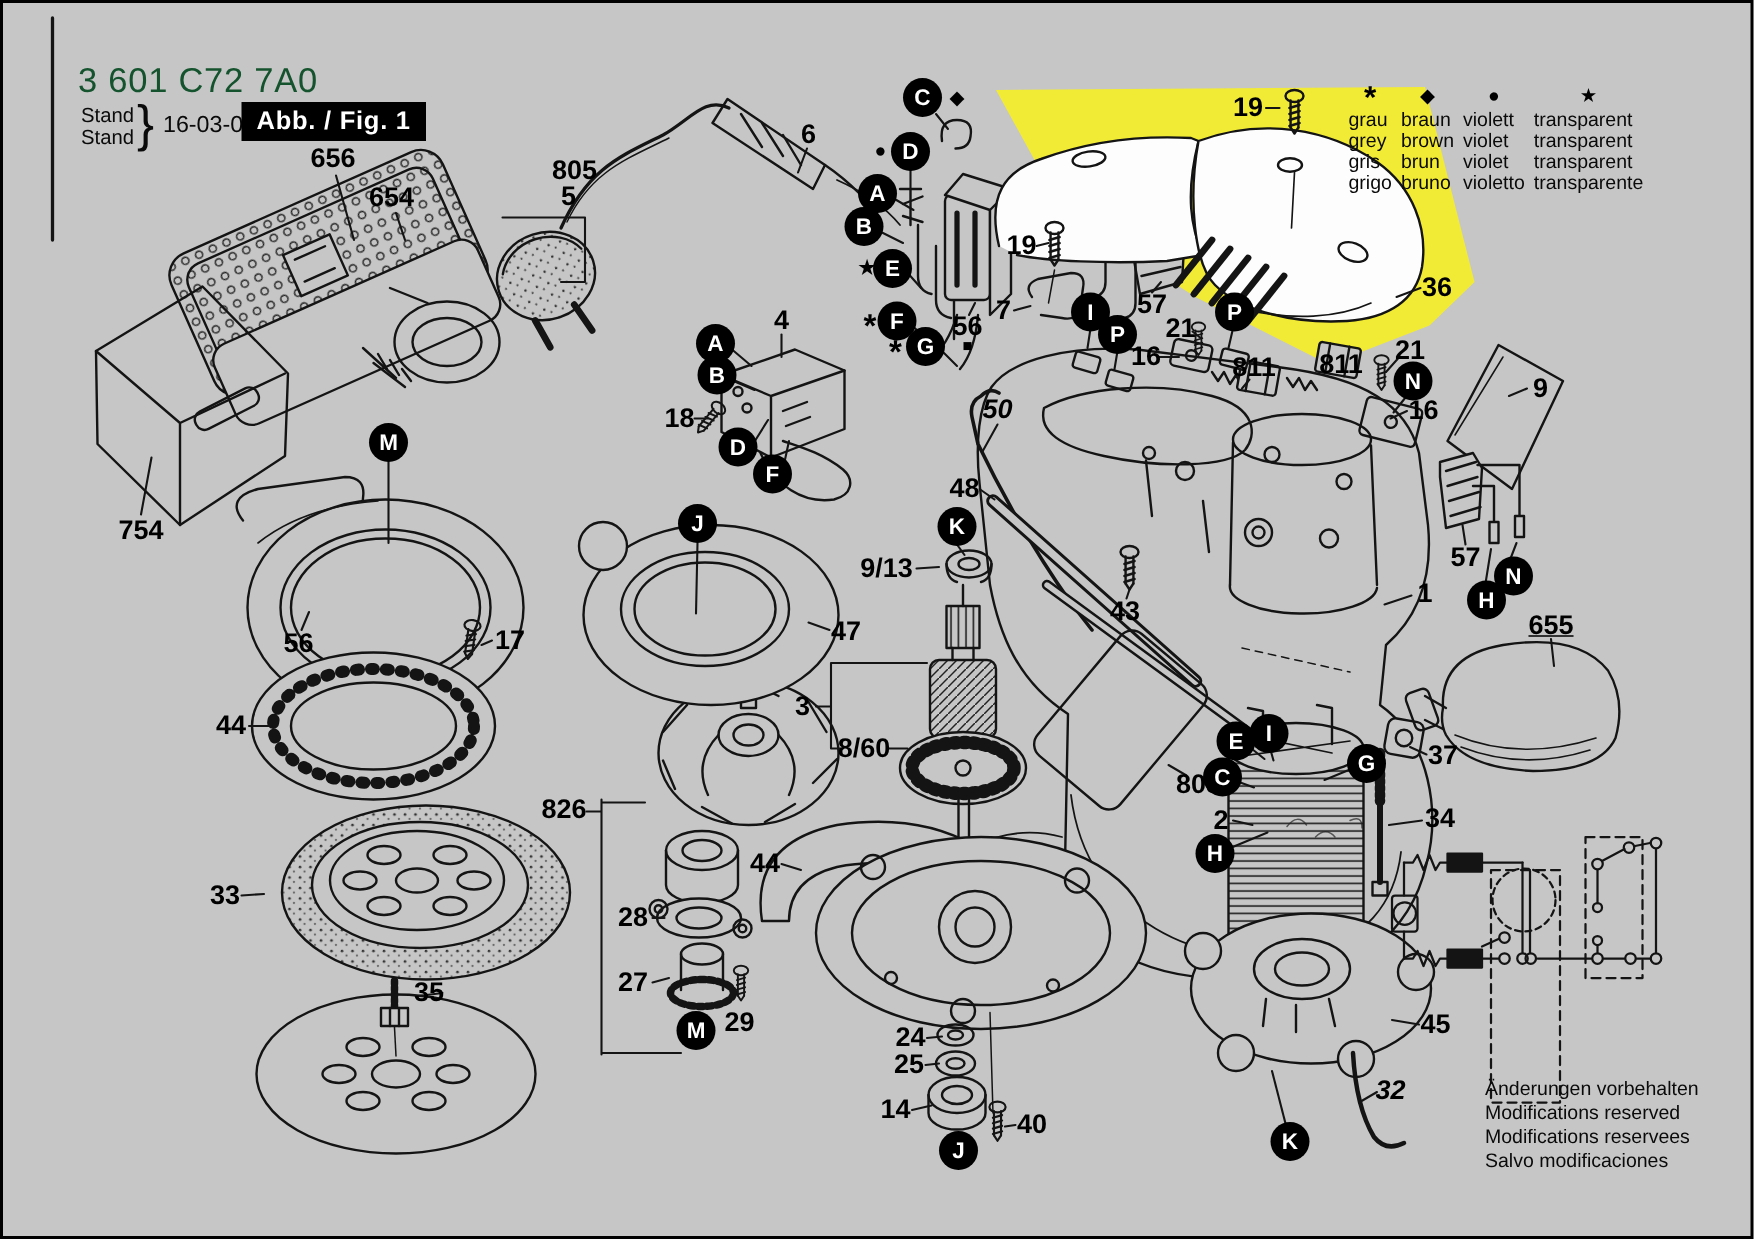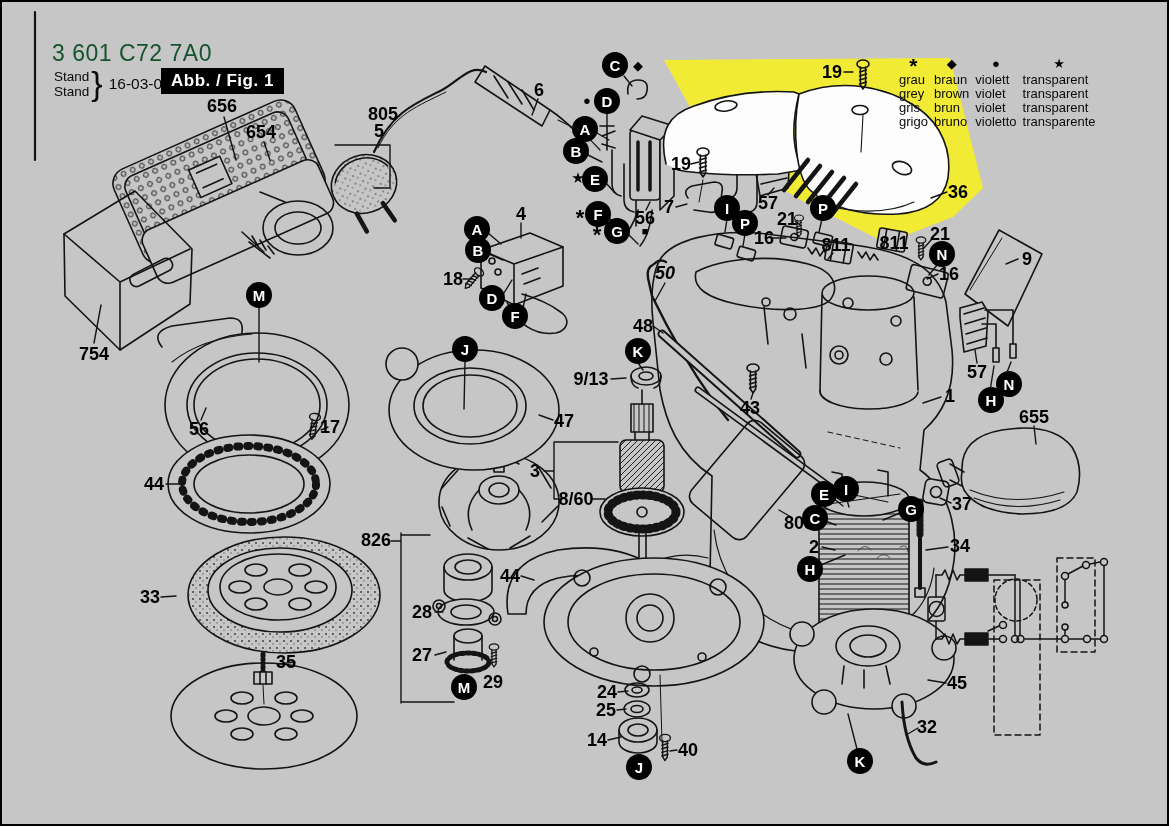--- a/index.html
+++ b/index.html
@@ -550,20 +550,26 @@
       </div>
       <div class="leg-col">
         <div class="leg-sym">★</div>
         <div class="leg-term">transparent</div>
         <div class="leg-term">transparent</div>
         <div class="leg-term">transparent</div>
         <div class="leg-term">transparente</div>
       </div>
     </div>
 
+<div class="footer" id="footer">
+      <div>Änderungen vorbehalten</div>
+      <div>Modifications reserved</div>
+      <div>Modifications reservees</div>
+      <div>Salvo modificaciones</div>
+    </div>
 
 <div id="labels-layer">
       <div class="plabel" style="left: 220px; top: 104px; text-align: center;">656</div>
       <div class="plabel" style="left: 259px; top: 130px;">654</div>
       <div class="plabel" style="left: 371px; top: 112px; margin-left: 10px;">805</div>
       <div class="plabel" style="left: 377px; top: 129px;">5</div>
       <div class="plabel" style="left: 537px; top: 88px;">6</div>
       <div class="plabel" style="left: 92px; top: 352px;">754</div>
       <div class="plabel" style="left: 519px; top: 212px;">4</div>
       <div class="plabel" style="left: 451px; top: 277px;">18</div>
@@ -586,37 +592,37 @@
       <div class="plabel" style="left: 589px; top: 377px;">9/13</div>
       <div class="plabel" style="left: 533px; top: 469px;">3</div>
       <div class="plabel" style="left: 574px; top: 497px;">8/60</div>
       <div class="plabel" style="left: 562px; top: 419px;">47</div>
       <div class="plabel" style="left: 508px; top: 574px;">44</div>
       <div class="plabel" style="left: 374px; top: 538px;">826</div>
       <div class="plabel" style="left: 420px; top: 610px;">28</div>
       <div class="plabel" style="left: 420px; top: 653px;">27</div>
       <div class="plabel" style="left: 491px; top: 680px;">29</div>
       <div class="plabel" style="left: 197px; top: 427px;">56</div>
-      <div class="plabel" style="left: 328px; top: 425px;">17</div>
+      <div class="plabel" style="left: 338px; top: 425px;">17</div>
       <div class="plabel" style="left: 152px; top: 482px;">44</div>
       <div class="plabel" style="left: 148px; top: 595px;">33</div>
       <div class="plabel" style="left: 284px; top: 660px;">35</div>
       <div class="plabel" style="left: 605px; top: 690px;">24</div>
       <div class="plabel" style="left: 604px; top: 708px;">25</div>
       <div class="plabel" style="left: 595px; top: 738px;">14</div>
       <div class="plabel" style="left: 686px; top: 748px;">40</div>
       <div class="plabel" style="left: 797px; top: 521px;">808</div>
       <div class="plabel" style="left: 812px; top: 545px;">2</div>
       <div class="plabel" style="left: 958px; top: 544px;">34</div>
       <div class="plabel" style="left: 960px; top: 502px;">37</div>
-      <div class="plabel" style="left: 1032px; top: 415px;">655</div>
+      <div class="plabel" style="left: 1032px; top: 415px; text-decoration: underline;">655</div>
       <div class="plabel" style="left: 948px; top: 394px;">1</div>
       <div class="plabel" style="left: 975px; top: 370px;">57</div>
       <div class="plabel" style="left: 955px; top: 681px;">45</div>
-      <div class="plabel" style="left: 925px; top: 725px;">32</div>
+      <div class="plabel" style="left: 925px; top: 725px; font-style: italic;">32</div>
       <div class="callout" style="left: 583px; top: 127px;">A</div>
       <div class="callout" style="left: 574px; top: 149px;">B</div>
       <div class="callout" style="left: 613px; top: 63px;">C</div>
       <div class="callout" style="left: 605px; top: 99px;">D</div>
       <div class="callout" style="left: 593px; top: 177px;">E</div>
       <div class="callout" style="left: 596px; top: 212px;">F</div>
       <div class="callout" style="left: 615px; top: 229px;">G</div>
       <div class="callout" style="left: 475px; top: 227px;">A</div>
       <div class="callout" style="left: 476px; top: 248px;">B</div>
       <div class="callout" style="left: 490px; top: 296px;">D</div>

